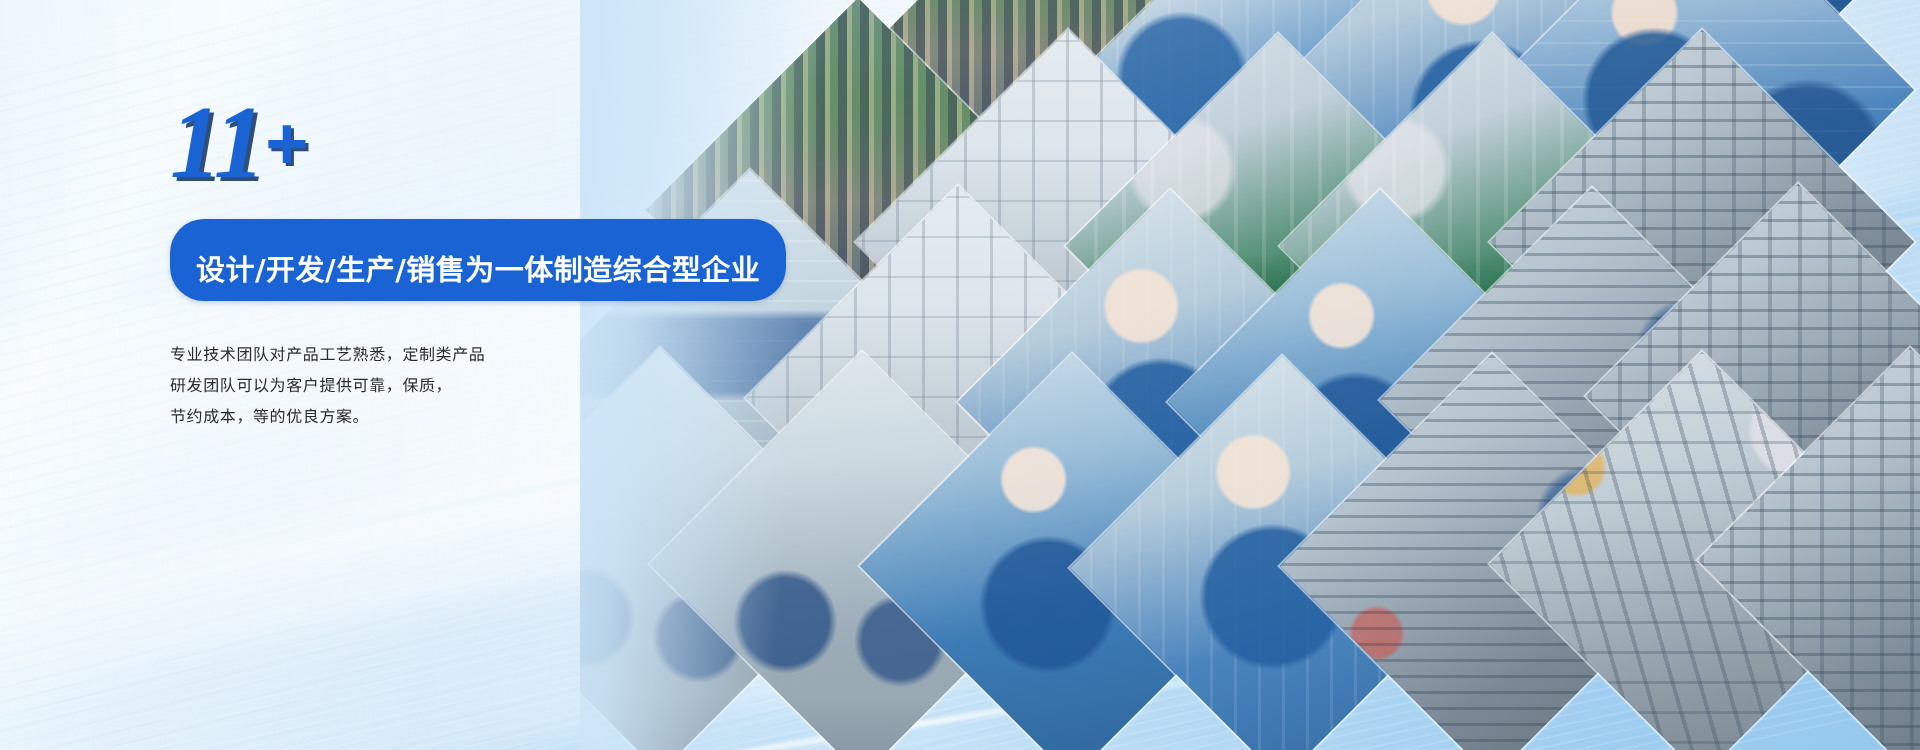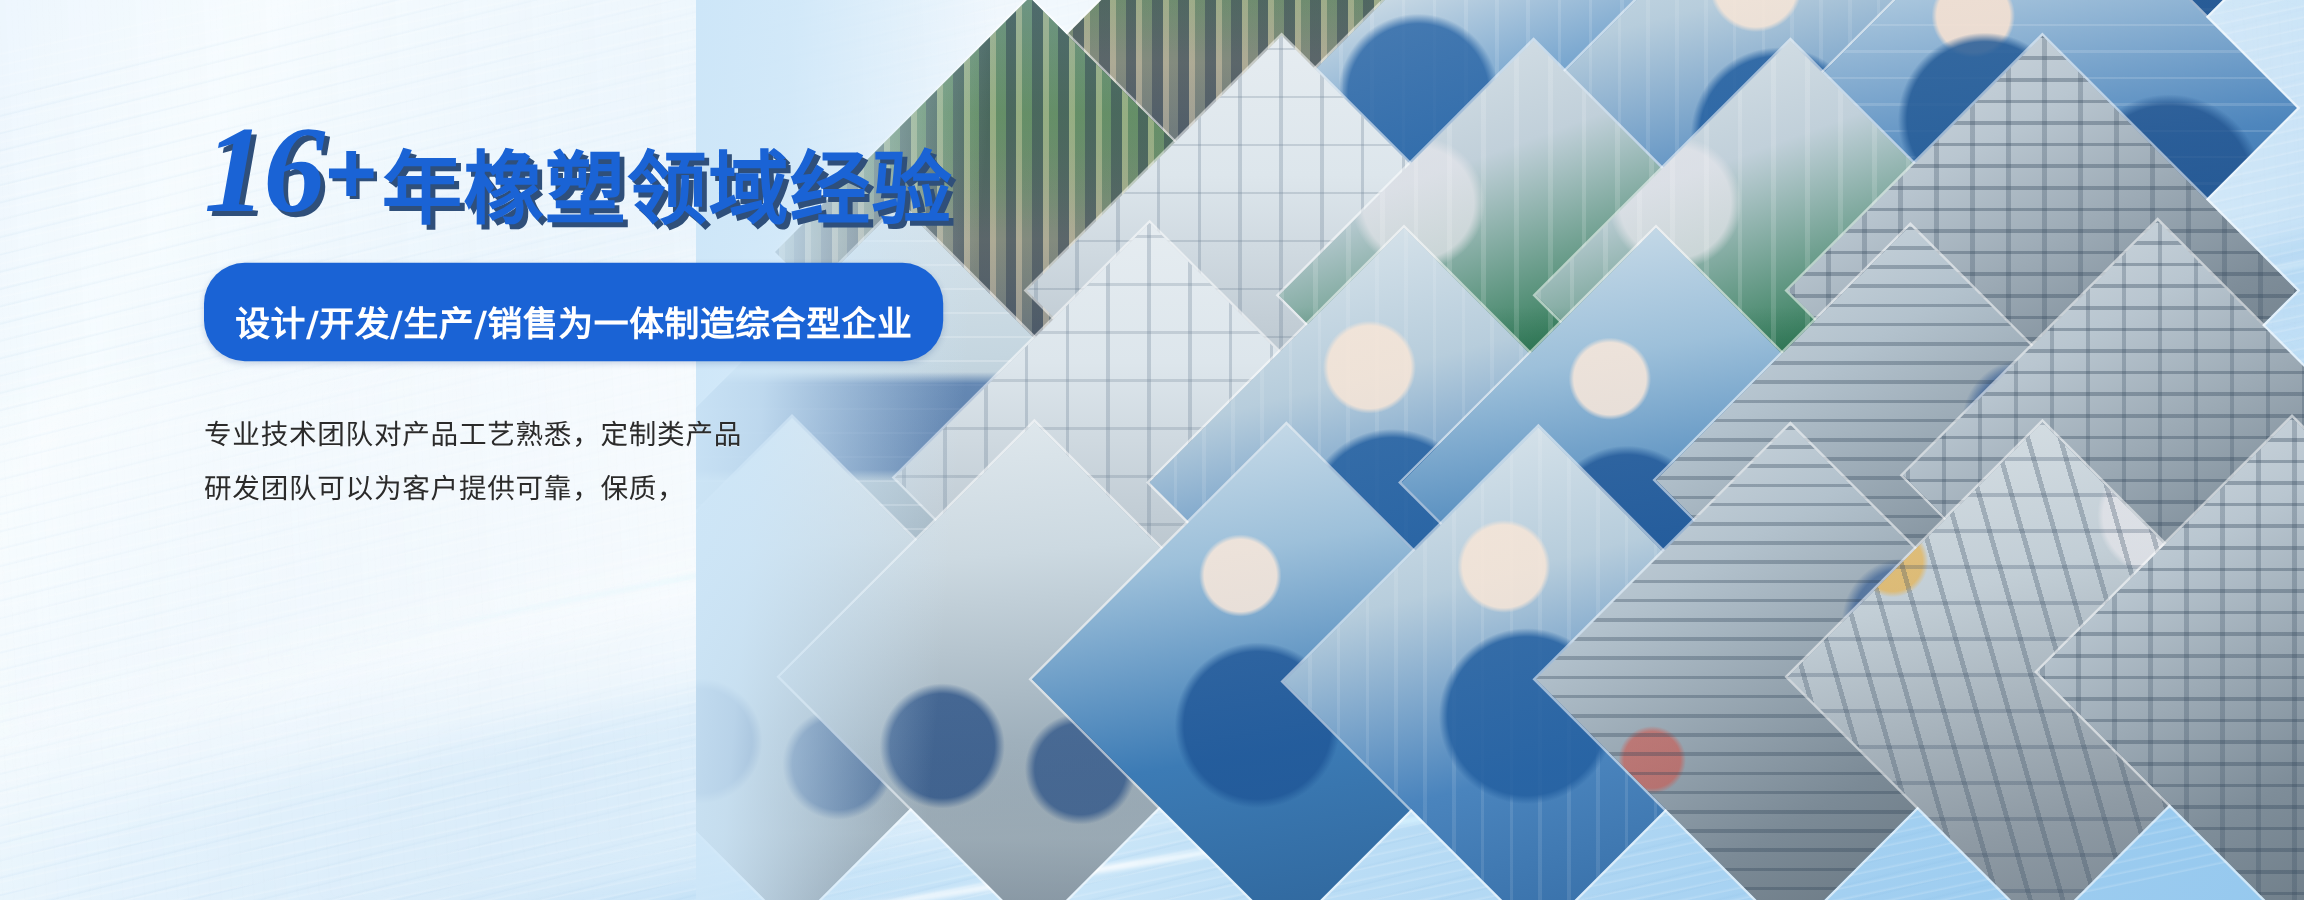--- a/index.html
+++ b/index.html
@@ -146,22 +146,22 @@
     font-weight:bold;
     font-size:29px;
     letter-spacing:.5px;
     white-space:nowrap;
     box-shadow:0 2px 5px rgba(30,70,130,.22);
   }
 
   .paragraph{
     margin-top:40px;
     color:#2b2b2b;
-    font-family:Liberation Serif, serif;
-    font-size:23px;
+    font-family:Liberation Mono, monospace;
+    font-size:16px;
     line-height:1.95;
     letter-spacing:.6px;
     white-space:nowrap;
     text-shadow:0 1px 1px rgba(255,255,255,.55);
   }
   .paragraph div{ display:block; }
 
   
   .collage{
     position:absolute; right:0; top:0;
@@ -430,28 +430,28 @@
       <div class="ph ph-machine"></div>
     </div>
 
     <div class="collage-veil"></div>
   </div>
 
   <div class="content">
 
     <div class="headline">
       <div class="line1">
-        <span class="num">16</span>
+        <span class="num">11</span>
         <span class="plus">+</span>
-        <span class="cn-big">年橡塑领域经验</span>
       </div>
     </div>
 
     <div class="pill">设计/开发/生产/销售为一体制造综合型企业</div>
 
     <div class="paragraph">
       <div>专业技术团队对产品工艺熟悉，定制类产品</div>
       <div>研发团队可以为客户提供可靠，保质，</div>
+      <div>节约成本，等的优良方案。</div>
     </div>
 
   </div>
 
 </div>
 
 </body></html>

